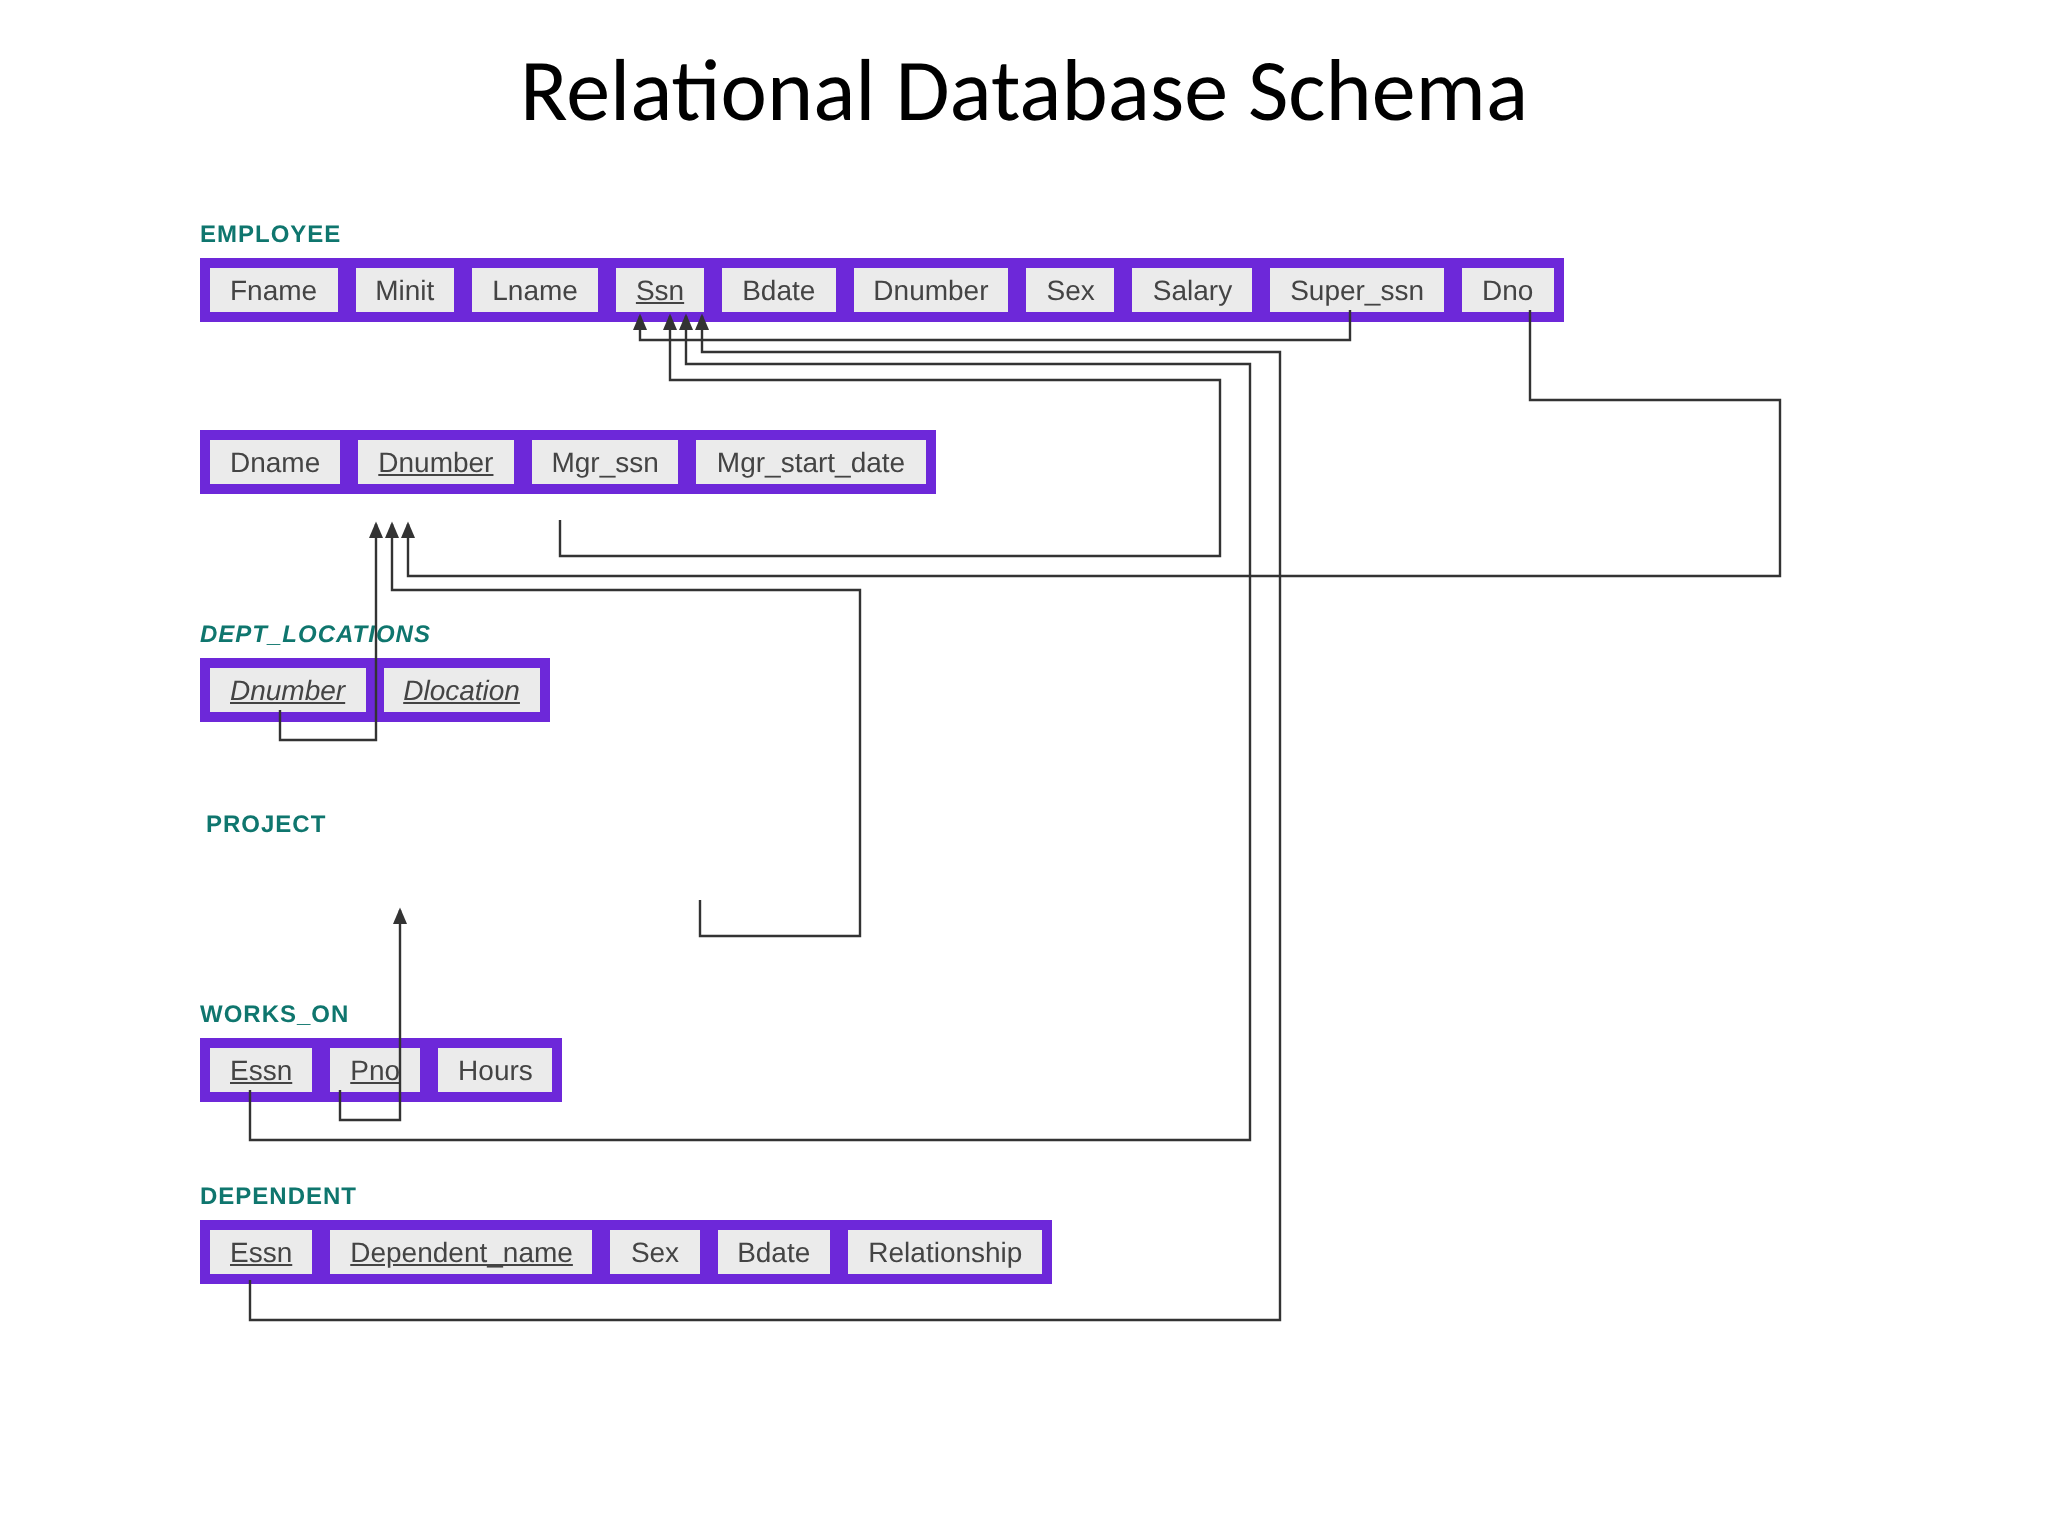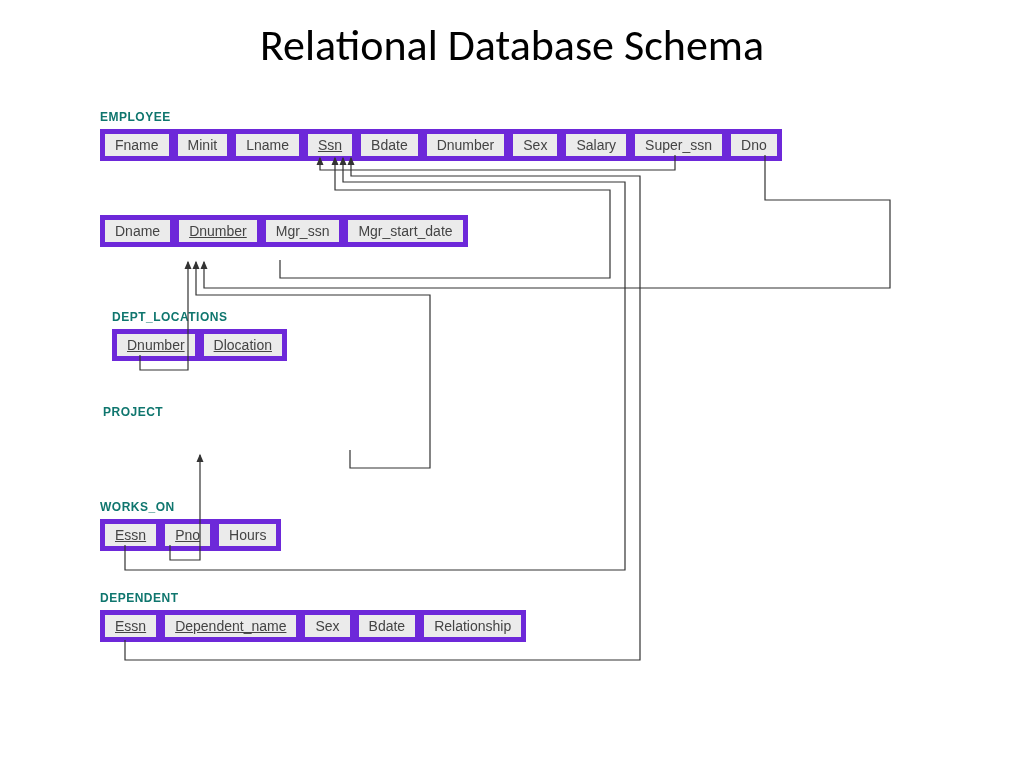--- a/index.html
+++ b/index.html
@@ -91,21 +91,21 @@
 
   <div class="table-block" style="left:0px; top:105px;">
     <div class="cells">
       <div class="cell">Dname</div>
       <div class="cell pk">Dnumber</div>
       <div class="cell">Mgr_ssn</div>
       <div class="cell">Mgr_start_date</div>
     </div>
   </div>
 
-  <div class="table-block" style="left:12px; top:200px;">
+  <div class="table-block" style="left:0px; top:200px;font-style:italic;">
     <div class="table-title">DEPT_LOCATIONS</div>
     <div class="cells">
       <div class="cell pk">Dnumber</div>
       <div class="cell pk">Dlocation</div>
     </div>
   </div>
 
   <div class="table-block" style="left:3px; top:295px;">
     <div class="table-title">PROJECT</div>
   </div>

